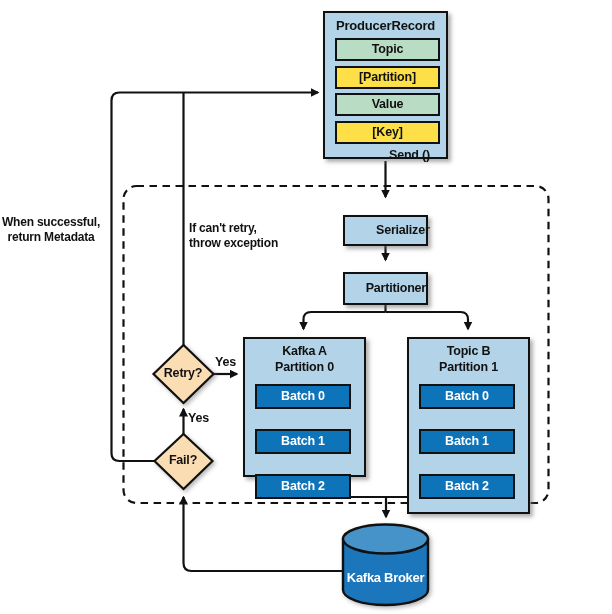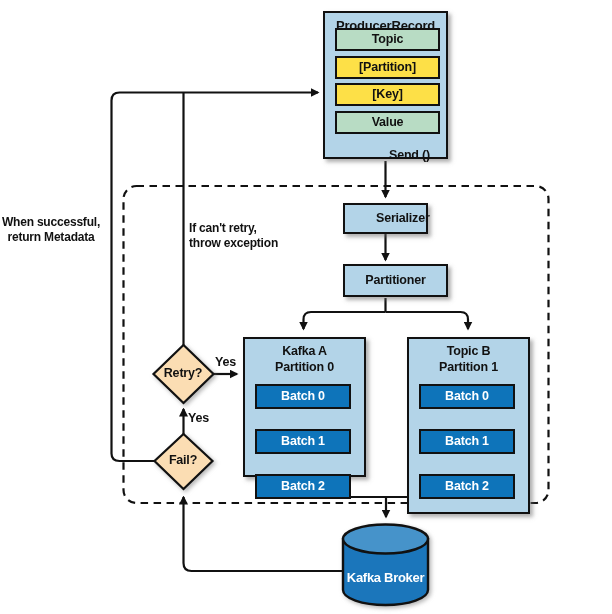--- a/index.html
+++ b/index.html
@@ -13,21 +13,21 @@
 
   
   .bluebox{
     background:#b3d4e8;border:2px solid #111;
     box-shadow:2.5px 3px 4px rgba(110,110,110,.55);
   }
   .node-label{
     text-align:center;font-size:12.5px;font-weight:700;color:#111;
   }
   
-  .pr-title{height:15px;line-height:26px;text-align:center;font-size:13px;font-weight:700;}
+  .pr-title{height:25px;line-height:26px;text-align:center;font-size:13px;font-weight:700;}
   .pr-fields{padding:0 6px 0 10px;}
   .pr-field{
     height:23px;line-height:19px;margin-bottom:4.6px;border:2px solid #111;
     text-align:center;font-size:12.5px;font-weight:700;
   }
   .tone-green{background:#b8dcc4;}
   .tone-gray{background:#fde047;}
 
   
   .part-title{padding-top:4px;text-align:center;font-size:12.5px;font-weight:700;line-height:16px;}
@@ -86,30 +86,30 @@
       <path d="M343,539 V590 A42.5,15 0 0 0 428,590 V539 Z" fill="#1b76bb" stroke="#111" stroke-width="2.4"></path>
       <ellipse cx="385.5" cy="539" rx="42.5" ry="14.5" fill="#4693ca" stroke="#111" stroke-width="2.4"></ellipse>
     </g>
   </svg>
 
   <div class="abs bluebox" style="left:323px;top:11px;width:125px;height:148px;">
     <div class="pr-title">ProducerRecord</div>
     <div class="pr-fields">
       <div class="pr-field tone-green">Topic</div>
       <div class="pr-field tone-gray">[Partition]</div>
+      <div class="pr-field tone-green">Value</div>
       <div class="pr-field tone-gray">[Key]</div>
-      <div class="pr-field tone-green">Value</div>
     </div>
   </div>
 
   <div class="abs small-label" style="left:389px;top:148px;">Send ()</div>
 
-  <div class="abs bluebox node-label" style="left:343px;top:203px;width:85px;height:31px;line-height:27px;padding-left:31px;">Serializer</div>
+  <div class="abs bluebox node-label" style="left:343px;top:215px;width:85px;height:31px;line-height:27px;padding-left:31px;">Serializer</div>
 
-  <div class="abs bluebox node-label" style="left:343px;top:264px;width:105px;height:33px;line-height:29px;">Partitioner</div>
+  <div class="abs bluebox node-label" style="left:343px;top:272px;width:85px;height:33px;line-height:29px;text-align:right;">Partitioner</div>
 
   <div class="abs bluebox" style="left:243px;top:337px;width:123px;height:140px;">
     <div class="part-title">
       <div>Kafka A</div>
       <div>Partition 0</div>
     </div>
     <div class="batches">
       <div class="batch">Batch 0</div>
       <div class="batch">Batch 1</div>
       <div class="batch">Batch 2</div>

